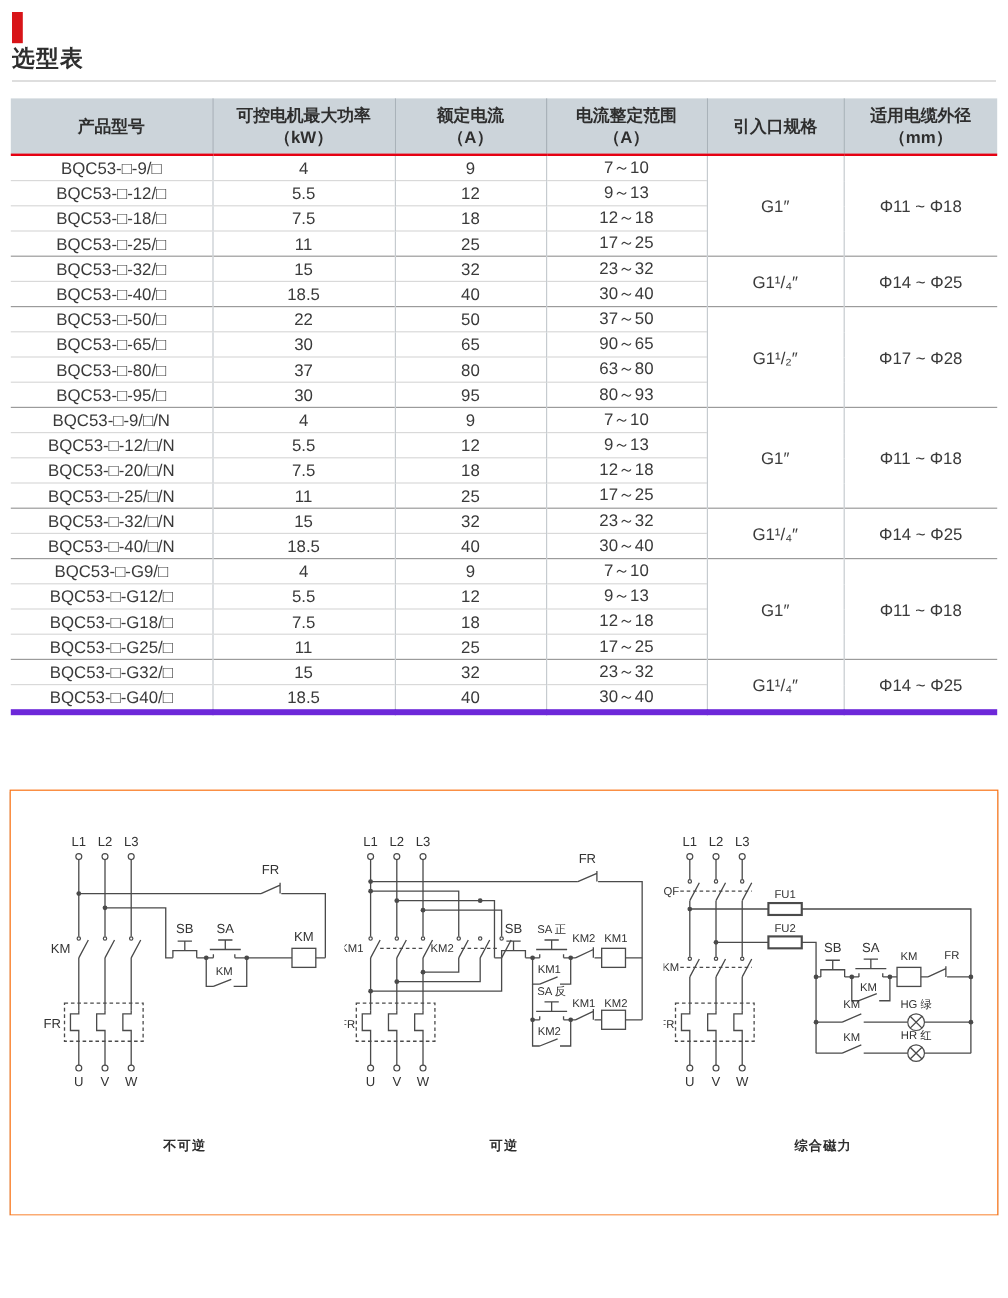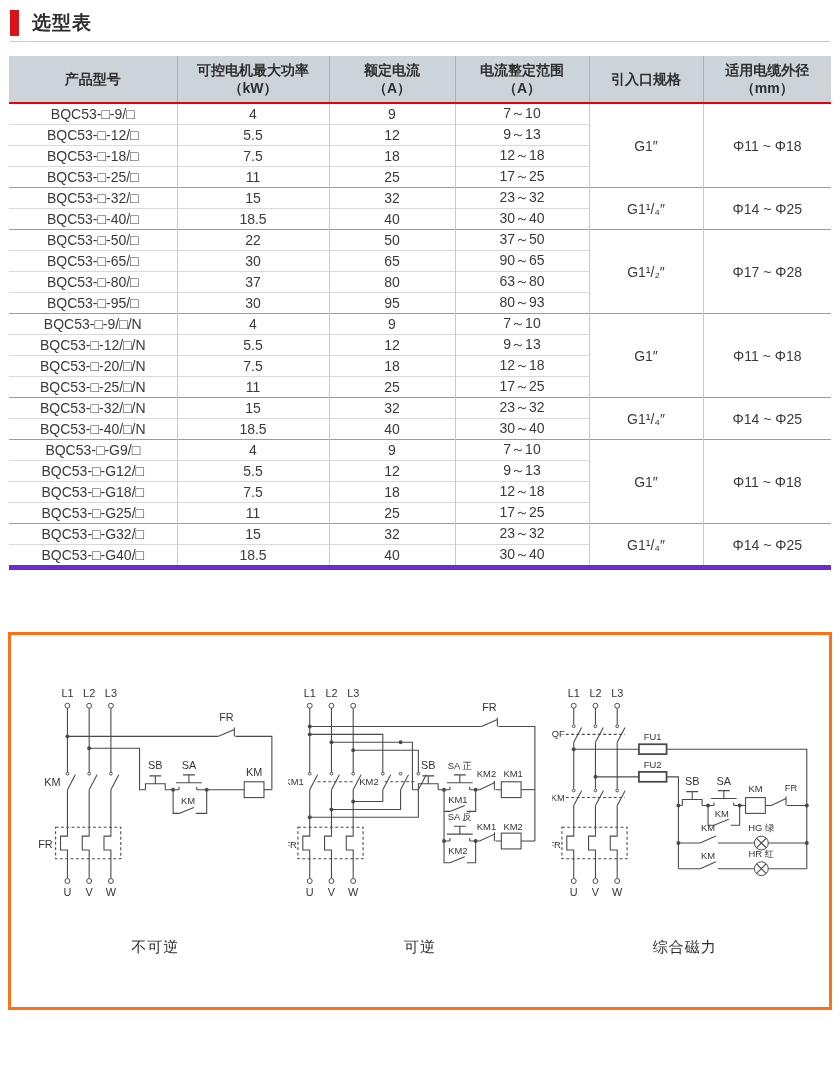--- a/index.html
+++ b/index.html
@@ -1,38 +1,38 @@
 <!DOCTYPE html>
 <html><head>
 <meta charset="utf-8">
 <style>
   html,body{margin:0;padding:0;background:#ffffff;}
   body{width:840px;font-family:"Liberation Sans","DejaVu Sans",sans-serif;color:#333;}
 
   
-  .sec-header{margin:10px 10px 0 10px;border-bottom:1px solid #c9c9c9;display:flex;align-items:flex-start;padding-bottom:5px;}
+  .sec-header{margin:10px 10px 0 10px;border-bottom:1px solid #c9c9c9;display:flex;align-items:flex-start;padding-bottom:5px;flex-direction:column;}
   .red-bar{display:inline-block;width:9px;height:26px;background:#d81418;margin-right:13px;}
   .sec-title{font-size:19px;font-weight:bold;color:#2e2e2e;letter-spacing:1px;}
 
   
   table.sel{border-collapse:collapse;table-layout:fixed;margin:14px 9px 0 9px;width:822px;border-bottom:5px solid #6d28d9;}
   table.sel th{background:#ccd4da;height:46px;font-size:14px;font-weight:bold;color:#2e2e2e;text-align:center;vertical-align:middle;border-left:1px solid #a9b2b9;border-bottom:2px solid #e60012;padding:0;line-height:1.3;}
   table.sel th:first-child{border-left:none;}
   table.sel td{height:20px;font-size:14px;color:#3a3a3a;text-align:center;vertical-align:middle;border-left:1px solid #c6cbcf;border-top:1px solid #d9d9d9;padding:0 2px;}
   table.sel td:first-child{border-left:none;text-align:center;}
   table.sel tr.group-start td{border-top:1px solid #9b9b9b;}
   table.sel tbody tr:first-child td{border-top:none;}
   td.merged{font-size:14px;margin-top:24px;}
 
   
   .sec2{margin-top:62px;}
-  .diagram-box{margin:16px 8px 0 8px;border:3px solid #f97316;box-shadow:0 2px 0 rgba(0,0,0,0.18);padding:50px 12px 50px 12px;display:flex;}
+  .diagram-box{margin:16px 8px 0 8px;border:1px solid #f97316;box-shadow:0 2px 0 rgba(0,0,0,0.18);padding:34px 12px 50px 12px;display:flex;}
   .fig{flex:1;display:flex;flex-direction:column;align-items:center;}
   .fig svg{width:100%;height:auto;display:block;}
-  .cap{margin-top:24px;font-size:15px;font-weight:normal;color:#2e2e2e;letter-spacing:1px;}
+  .cap{margin-top:24px;font-size:11px;font-weight:bold;color:#2e2e2e;letter-spacing:1px;}
 
   
   .w{stroke:#4a4a4a;stroke-width:1.1;fill:none;stroke-linecap:butt;}
   .dash{stroke-dasharray:3,2.4;}
   .dot{fill:#4a4a4a;stroke:none;}
   .term{fill:#fff;stroke:#4a4a4a;stroke-width:1;}
   .coil{fill:#fff;stroke:#4a4a4a;stroke-width:1.1;}
   .fuse{fill:#fff;stroke:#4a4a4a;stroke-width:1.8;}
   svg text{font-family:"Liberation Sans","DejaVu Sans",sans-serif;font-size:11px;fill:#333;}
   svg text.sm{font-size:9.5px;}

